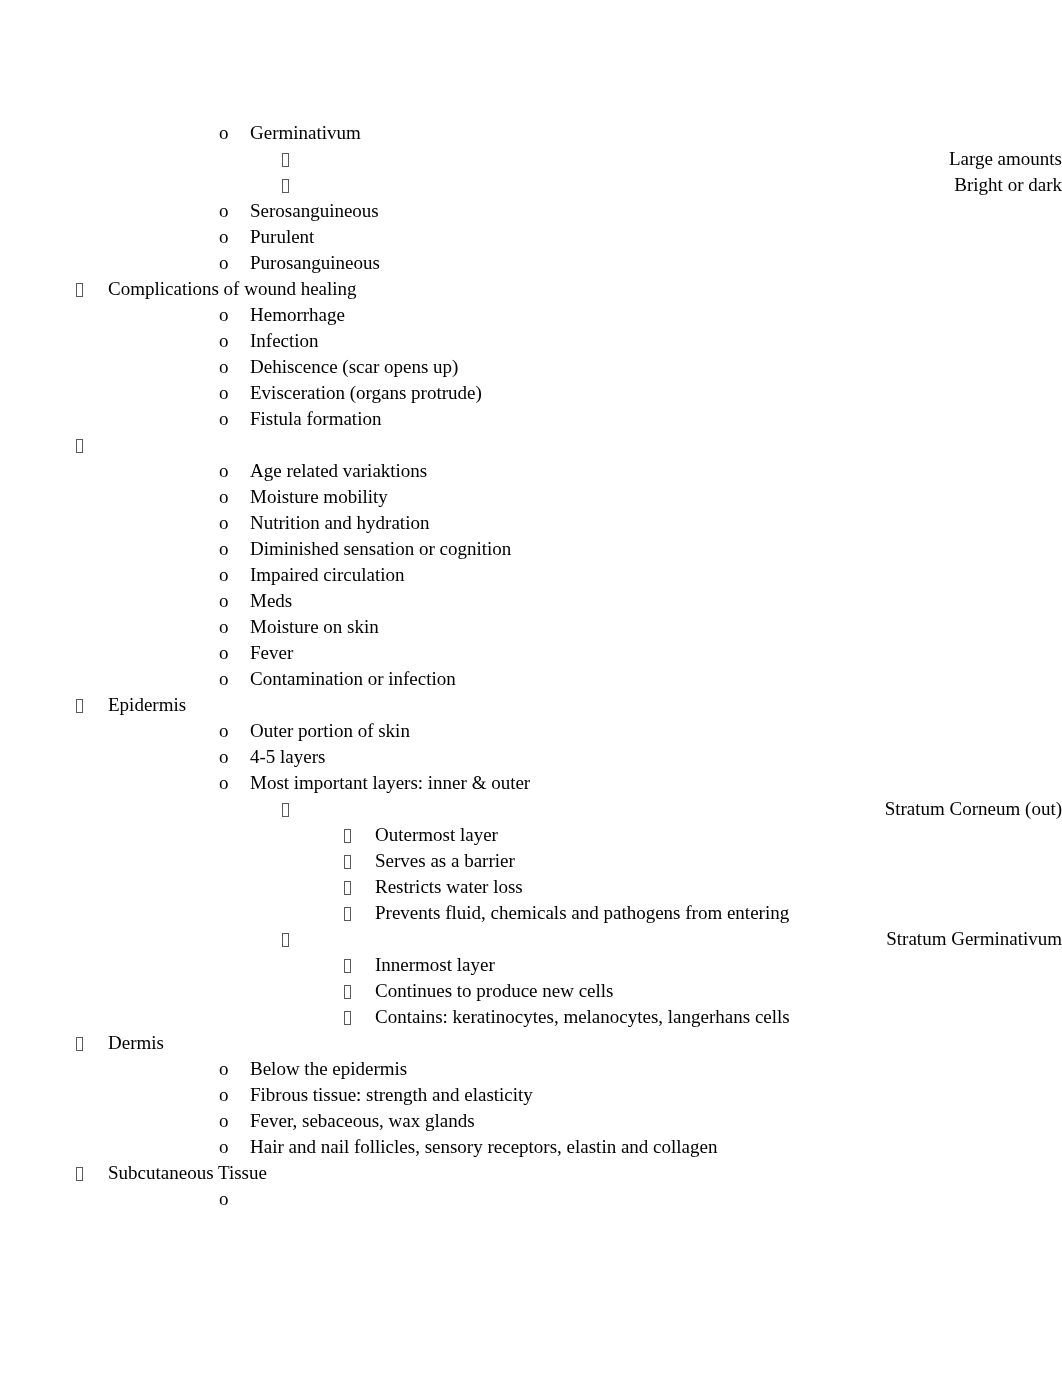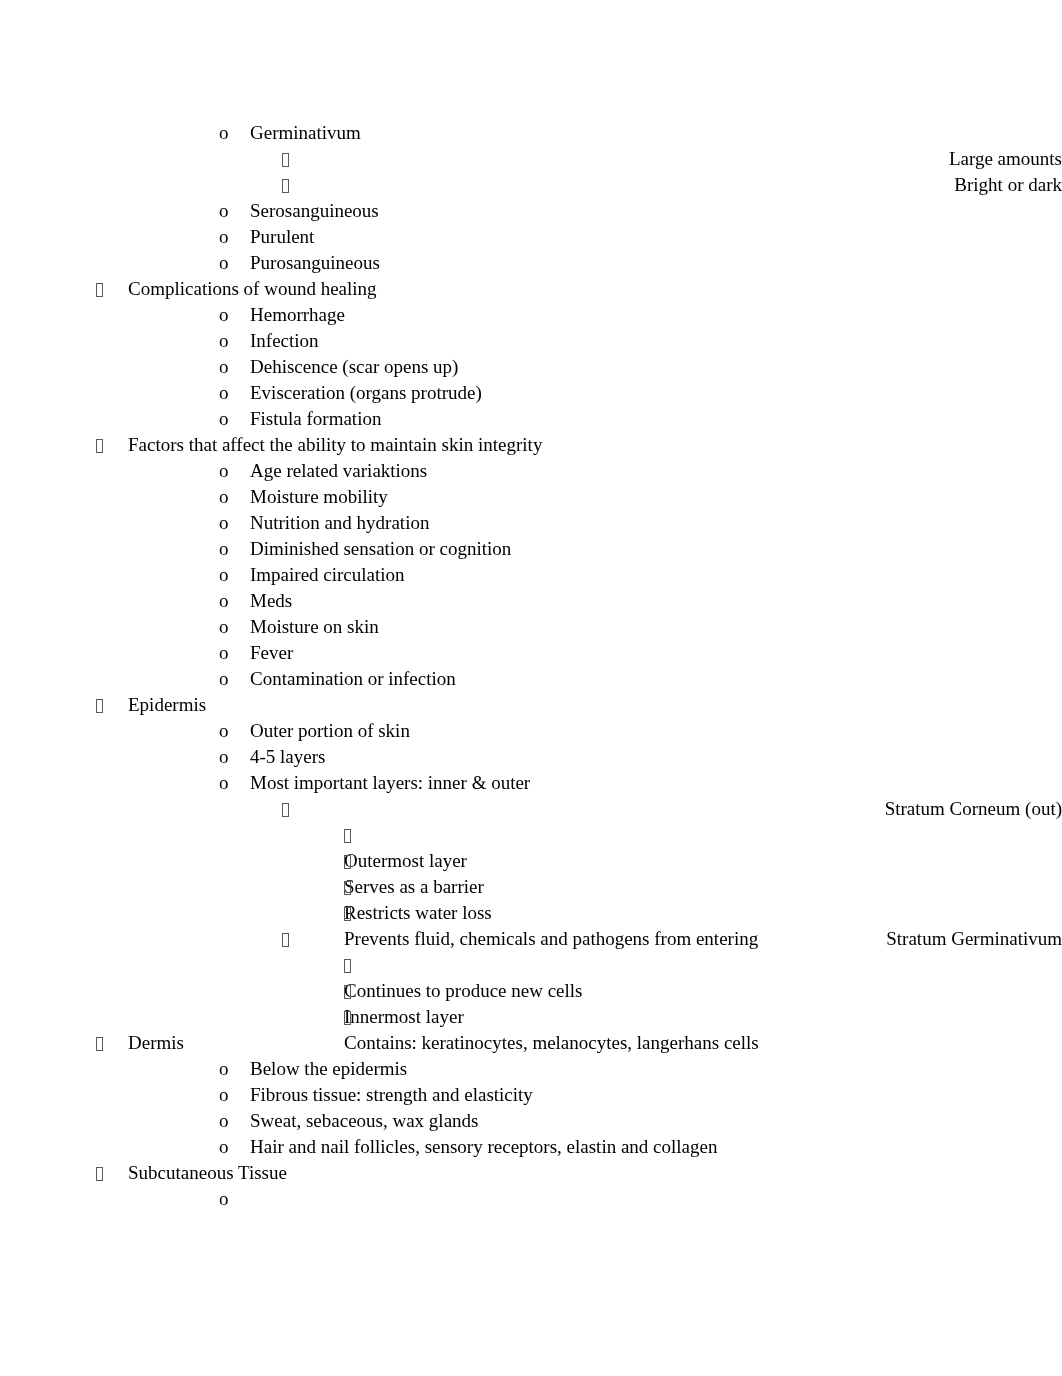--- a/index.html
+++ b/index.html
@@ -55,24 +55,24 @@
   .marker.circ {
     width: 31px;
     font-size: 19px;
   }
   .txt {
     display: inline-block;
     flex: 0 0 auto;
   }
 
   
-  .lvl1 { padding-left: 96px; }
+  .lvl1 { padding-left: 76px; }
   .lvl2 { padding-left: 219px; }
   .lvl3 { padding-left: 282px; justify-content: space-between; }
-  .lvl4 { padding-left: 344px; flex-direction: column; }
+  .lvl4 { padding-left: 344px; }
 
   .lvl1 .marker.tofu { width: 32px; }
   .lvl3 .marker.tofu { width: 31px; }
   .lvl4 .marker.tofu { width: 31px; }
 </style>
 </head>
 <body>
 
 <div class="page">
   <div class="doc-body" id="doc-body">
@@ -119,21 +119,20 @@
       <div class="outline-item lvl2">
         <span class="marker circ">o</span>
         <span class="txt">Evisceration (organs protrude)</span>
       </div>
       <div class="outline-item lvl2">
         <span class="marker circ">o</span>
         <span class="txt">Fistula formation</span>
       </div>
       <div class="outline-item lvl1">
         <span class="marker tofu"><span class="box"></span></span>
-        <span class="txt">Factors that affect the ability to maintain skin integrity</span>
       </div>
       <div class="outline-item lvl2">
         <span class="marker circ">o</span>
         <span class="txt">Age related variaktions</span>
       </div>
       <div class="outline-item lvl2">
         <span class="marker circ">o</span>
         <span class="txt">Moisture mobility</span>
       </div>
       <div class="outline-item lvl2">
@@ -199,45 +198,45 @@
       <div class="outline-item lvl4">
         <span class="marker tofu"><span class="box"></span></span>
         <span class="txt">Prevents fluid, chemicals and pathogens from entering</span>
       </div>
       <div class="outline-item lvl3">
         <span class="marker tofu"><span class="box"></span></span>
         <span class="txt">Stratum Germinativum</span>
       </div>
       <div class="outline-item lvl4">
         <span class="marker tofu"><span class="box"></span></span>
+        <span class="txt">Innermost layer</span>
+      </div>
+      <div class="outline-item lvl4">
+        <span class="marker tofu"><span class="box"></span></span>
         <span class="txt">Continues to produce new cells</span>
       </div>
       <div class="outline-item lvl4">
         <span class="marker tofu"><span class="box"></span></span>
-        <span class="txt">Innermost layer</span>
-      </div>
-      <div class="outline-item lvl4">
-        <span class="marker tofu"><span class="box"></span></span>
         <span class="txt">Contains: keratinocytes, melanocytes, langerhans cells</span>
       </div>
       <div class="outline-item lvl1">
         <span class="marker tofu"><span class="box"></span></span>
         <span class="txt">Dermis</span>
       </div>
       <div class="outline-item lvl2">
         <span class="marker circ">o</span>
         <span class="txt">Below the epidermis</span>
       </div>
       <div class="outline-item lvl2">
         <span class="marker circ">o</span>
         <span class="txt">Fibrous tissue: strength and elasticity</span>
       </div>
       <div class="outline-item lvl2">
         <span class="marker circ">o</span>
-        <span class="txt">Sweat, sebaceous, wax glands</span>
+        <span class="txt">Fever, sebaceous, wax glands</span>
       </div>
       <div class="outline-item lvl2">
         <span class="marker circ">o</span>
         <span class="txt">Hair and nail follicles, sensory receptors, elastin and collagen</span>
       </div>
       <div class="outline-item lvl1">
         <span class="marker tofu"><span class="box"></span></span>
         <span class="txt">Subcutaneous Tissue</span>
       </div>
       <div class="outline-item lvl2">

